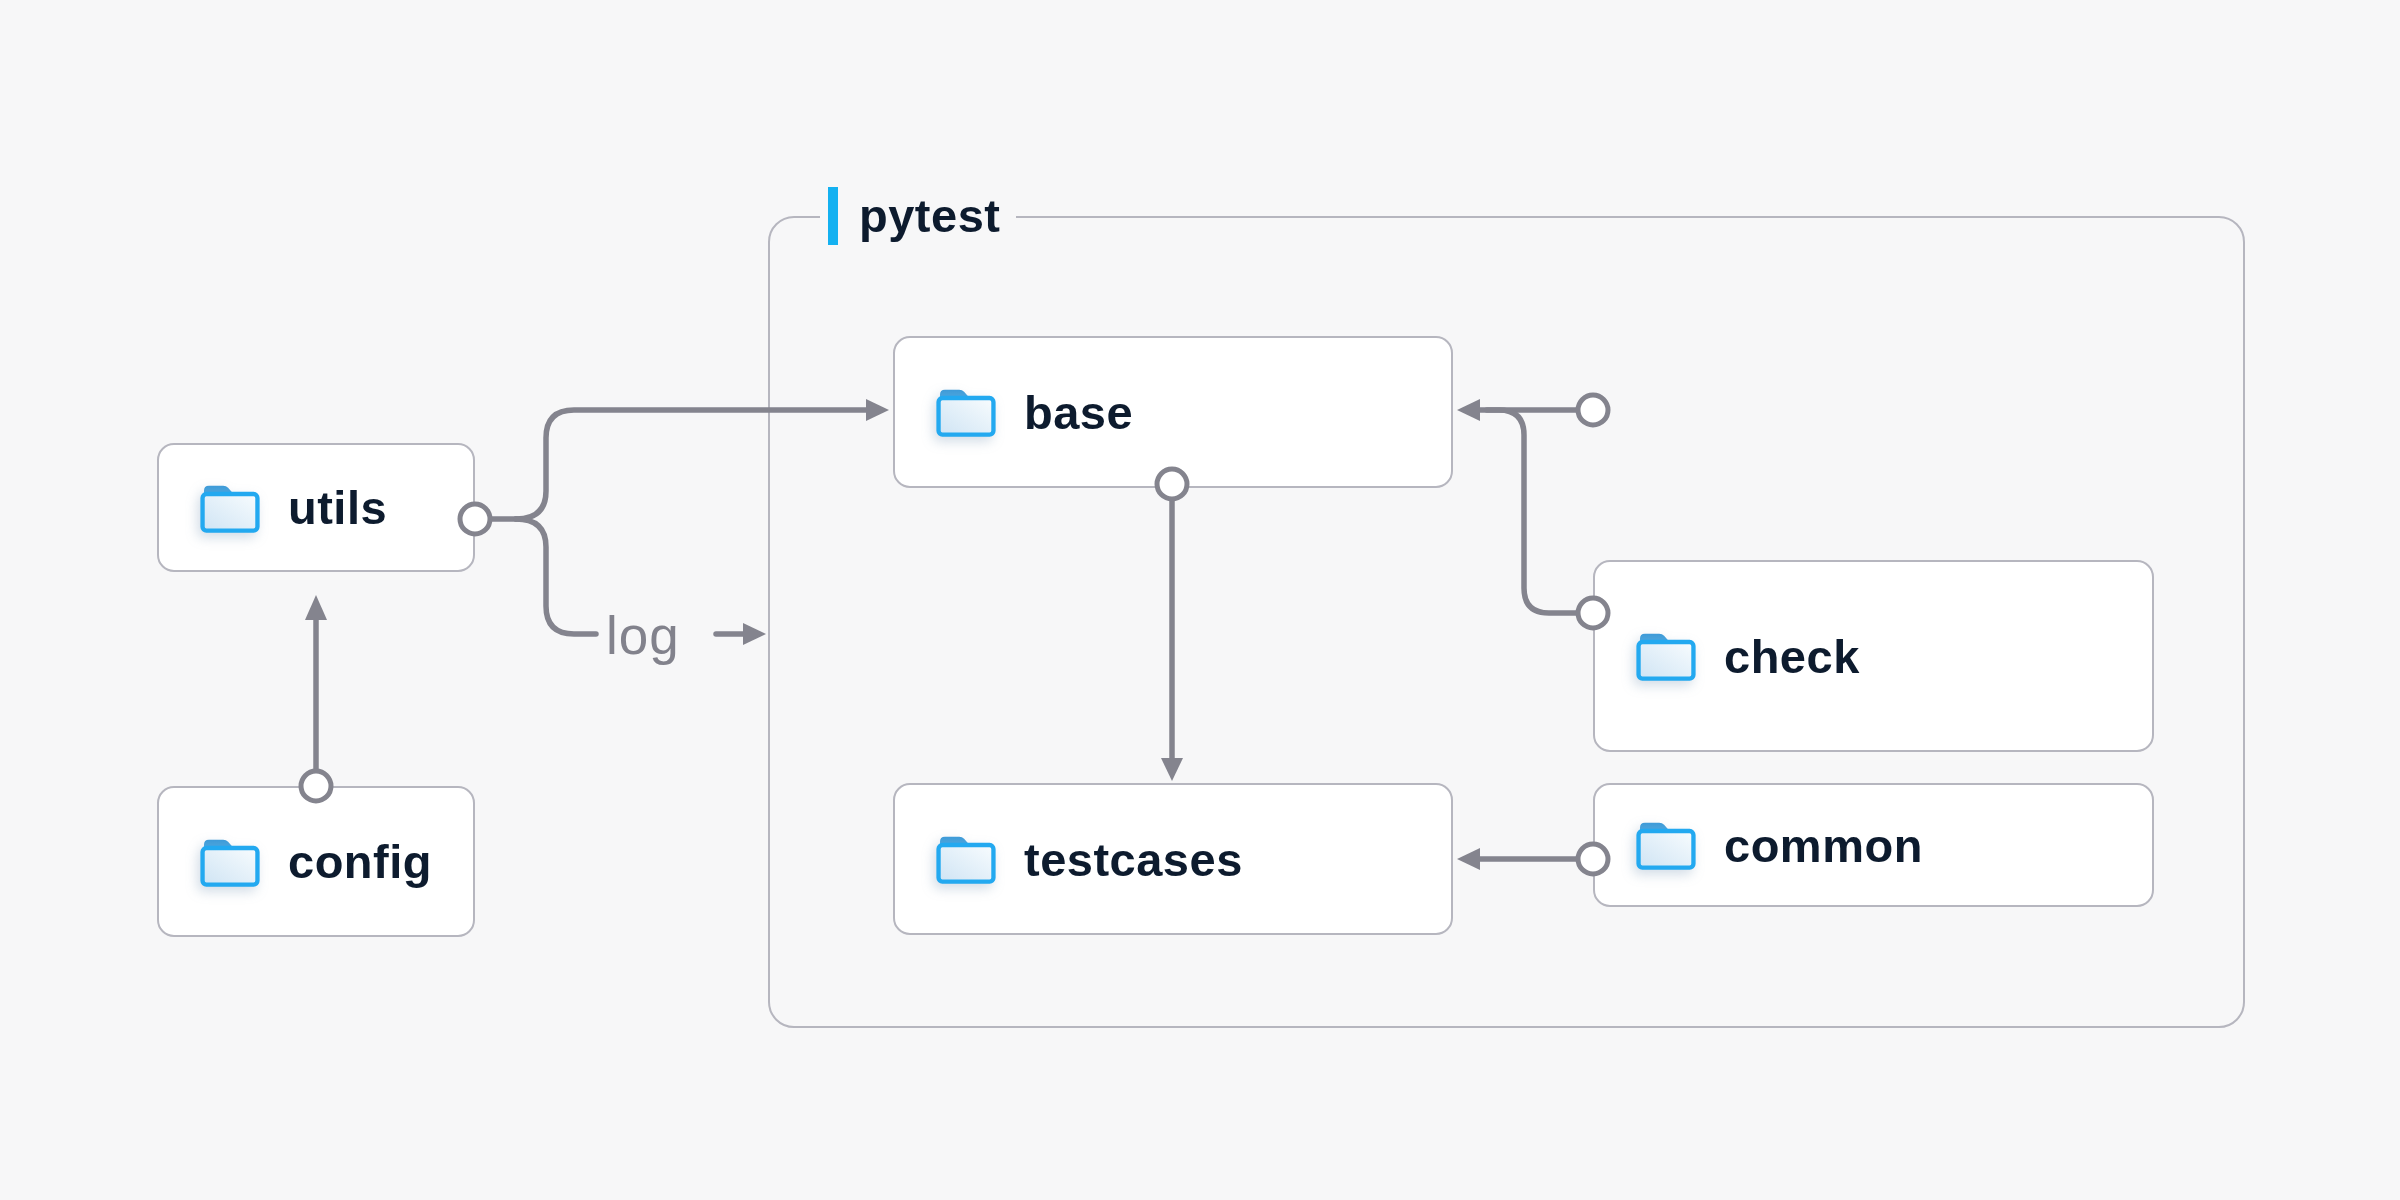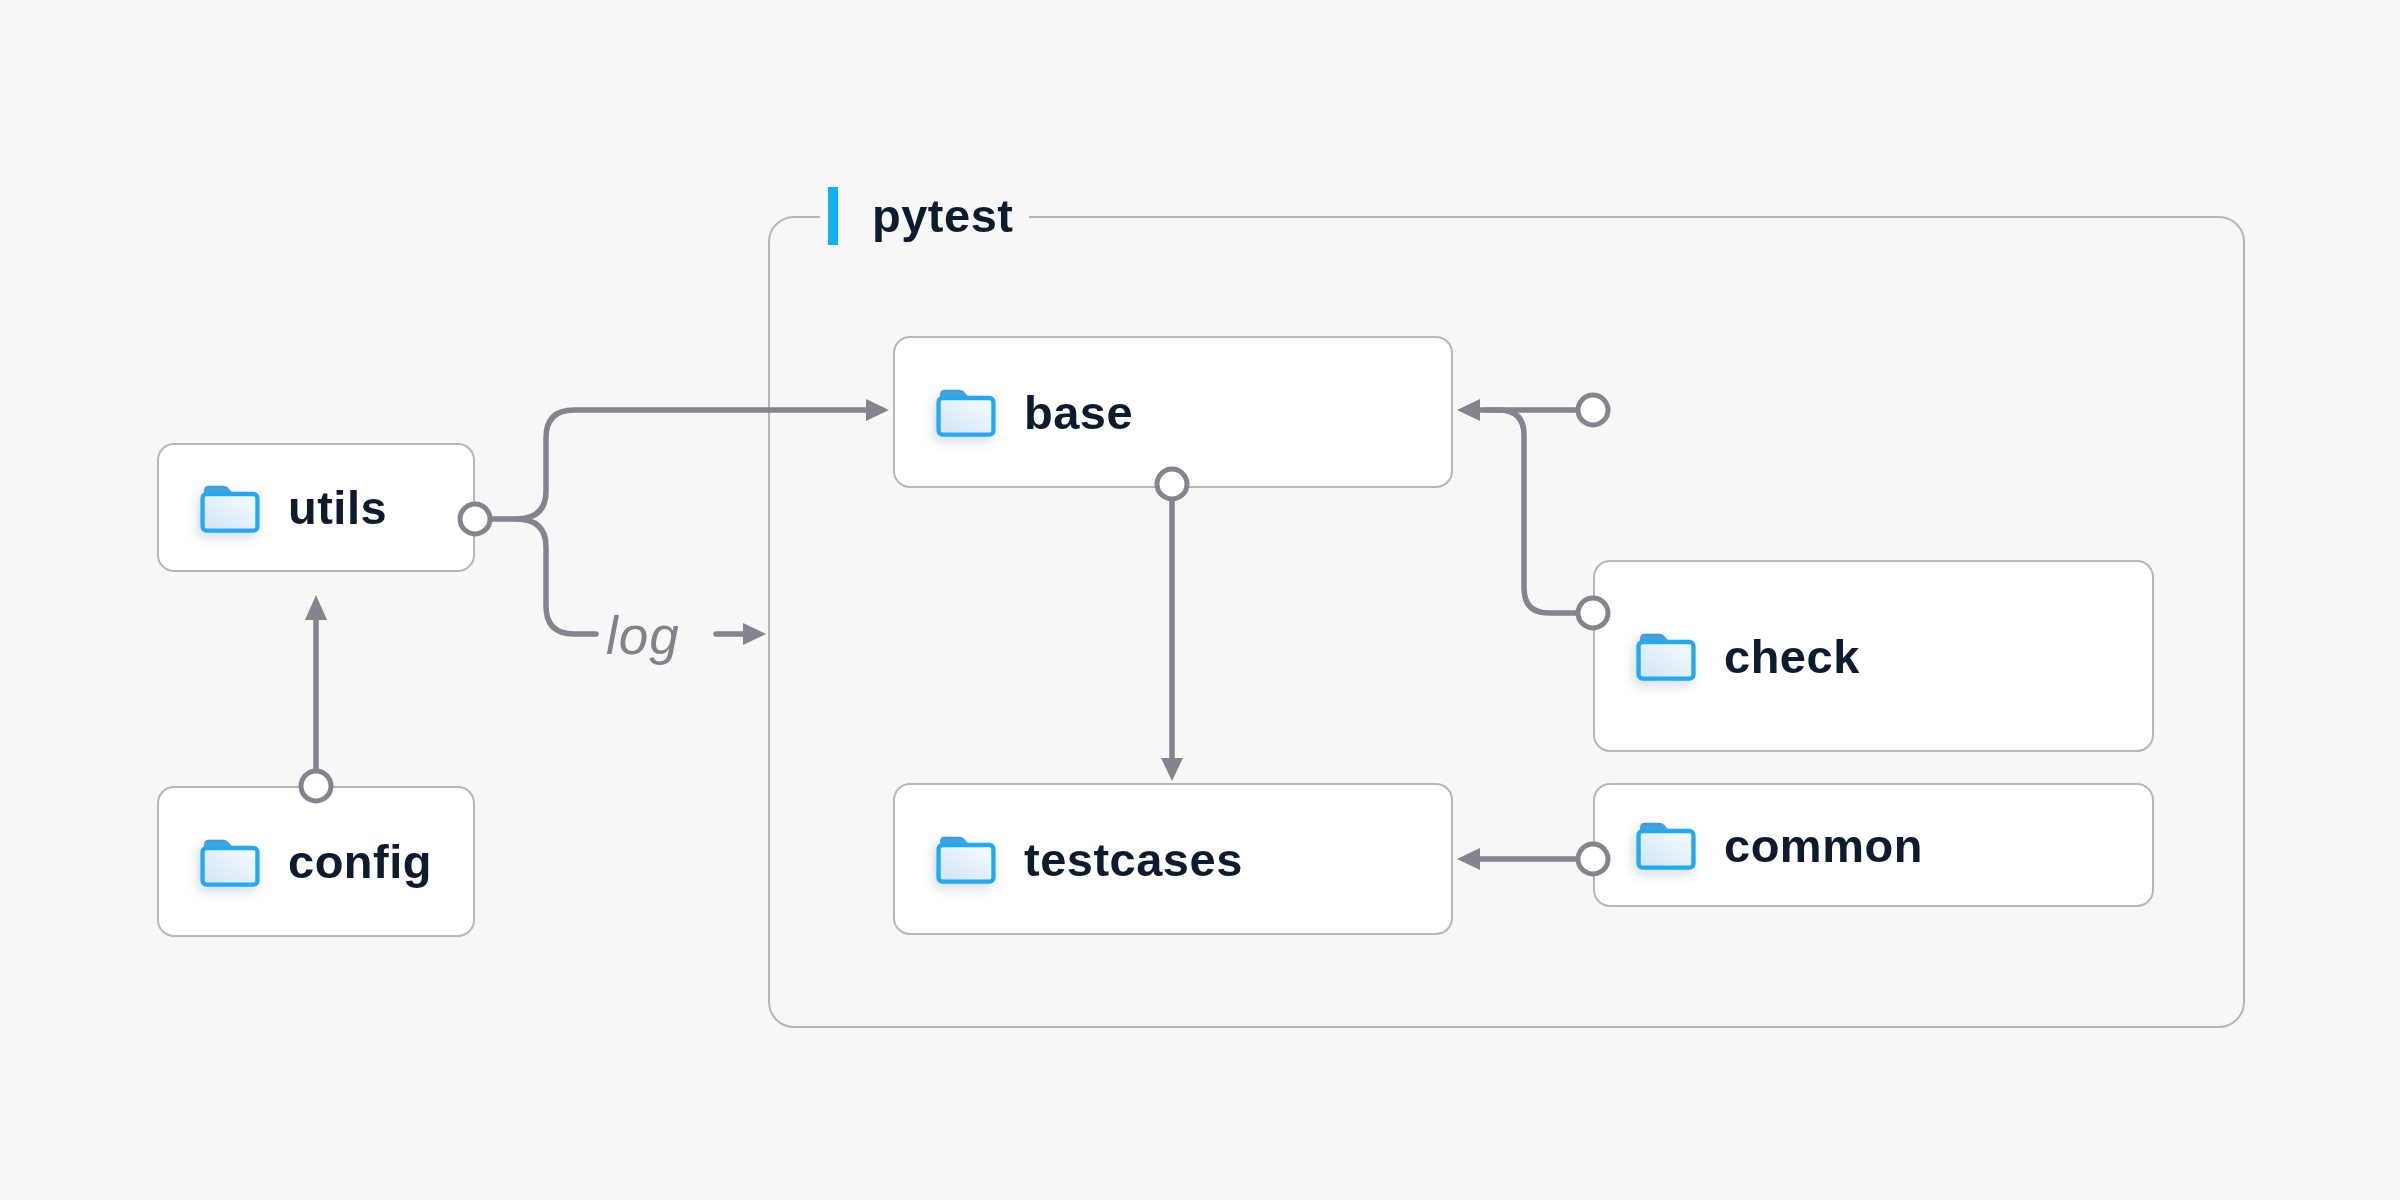--- a/index.html
+++ b/index.html
@@ -23,21 +23,21 @@
     border-radius: 26px;
     box-sizing: border-box;
     z-index: 1;
   }
   .group-label {
     position: absolute;
     left: 820px; top: 186px;
     height: 60px;
     display: flex;
     align-items: center;
-    gap: 34px;
+    gap: 21px;
     padding: 0 16px 0 8px;
     background: #f7f7f8;
     z-index: 4;
   }
   .group-label .bar {
     width: 10px; height: 58px;
     background: #14b1f1;
   }
   .group-label .group-text {
     font-size: 47px;
@@ -98,21 +98,20 @@
     stroke-width: 5px;
   }
   .edge-label {
     position: absolute;
     left: 606px; top: 605px;
     font-size: 53px;
     font-weight: 400;
     color: #82828c;
     letter-spacing: 1px;
     z-index: 3;
-    font-style: italic;
   }
   .defs-holder { position: absolute; width: 0; height: 0; }
 </style>
 </head>
 <body>
 
 <div class="stage">
 
   <svg class="defs-holder" aria-hidden="true">
     <defs>

